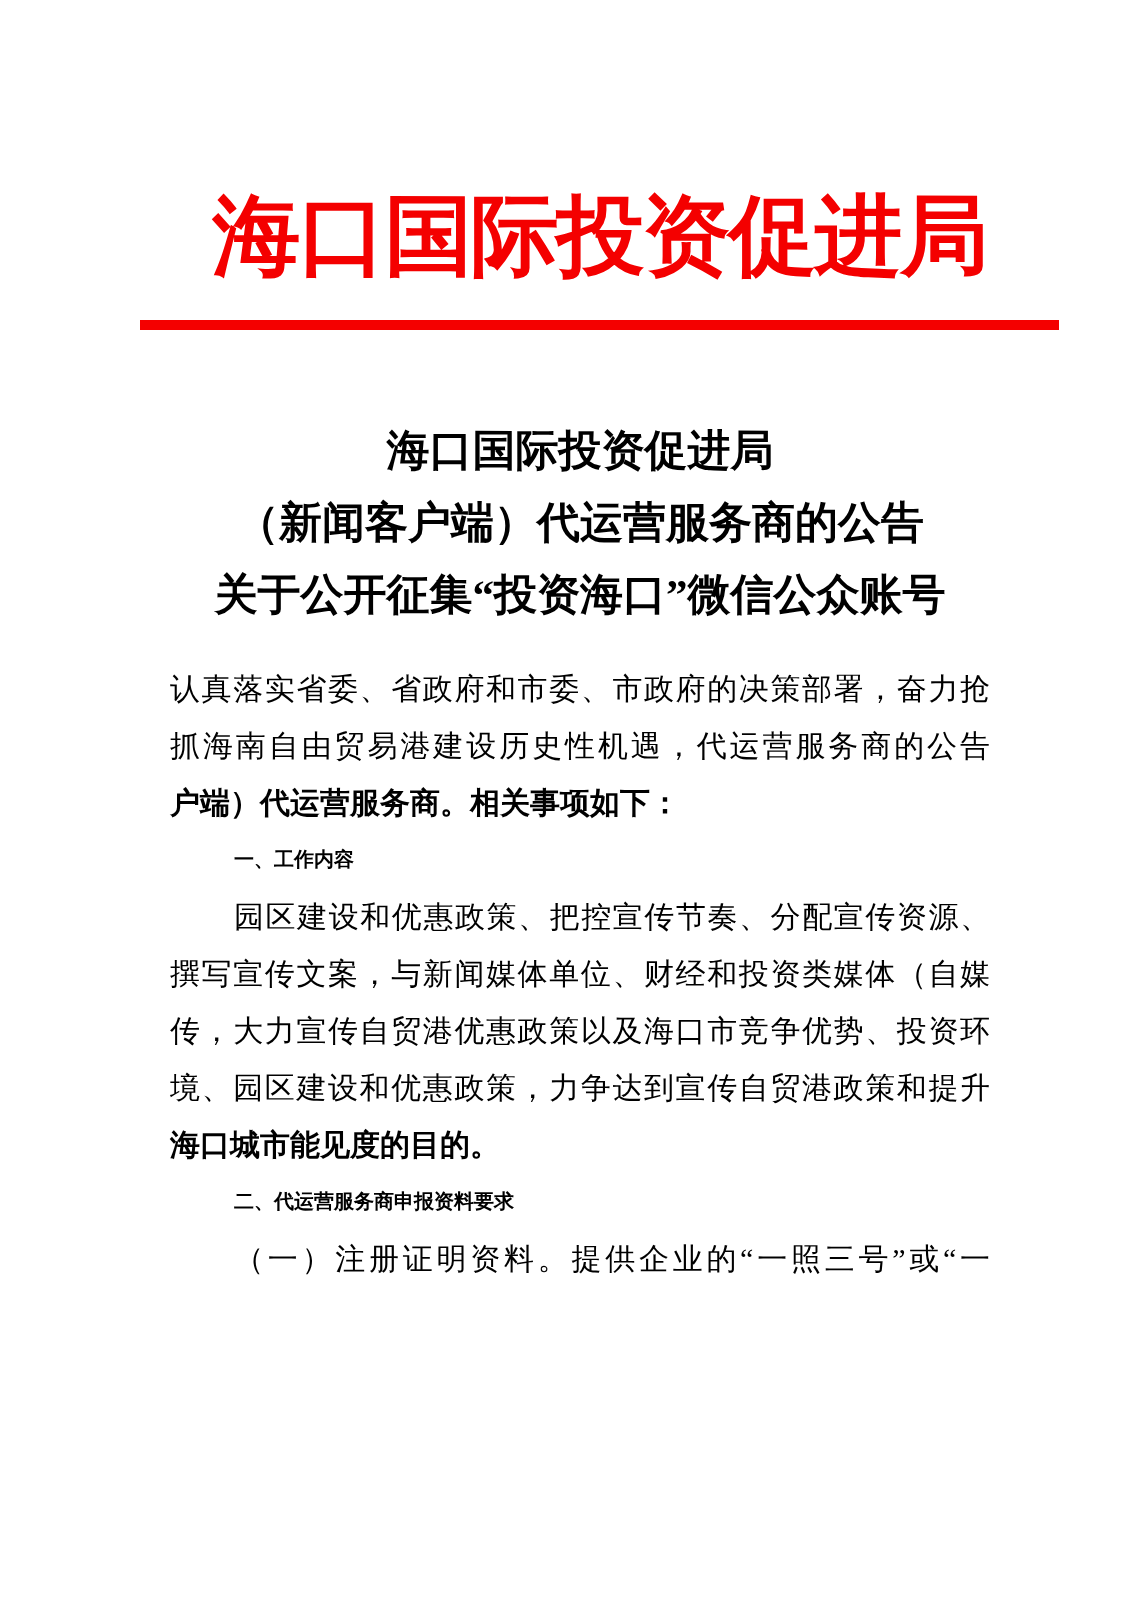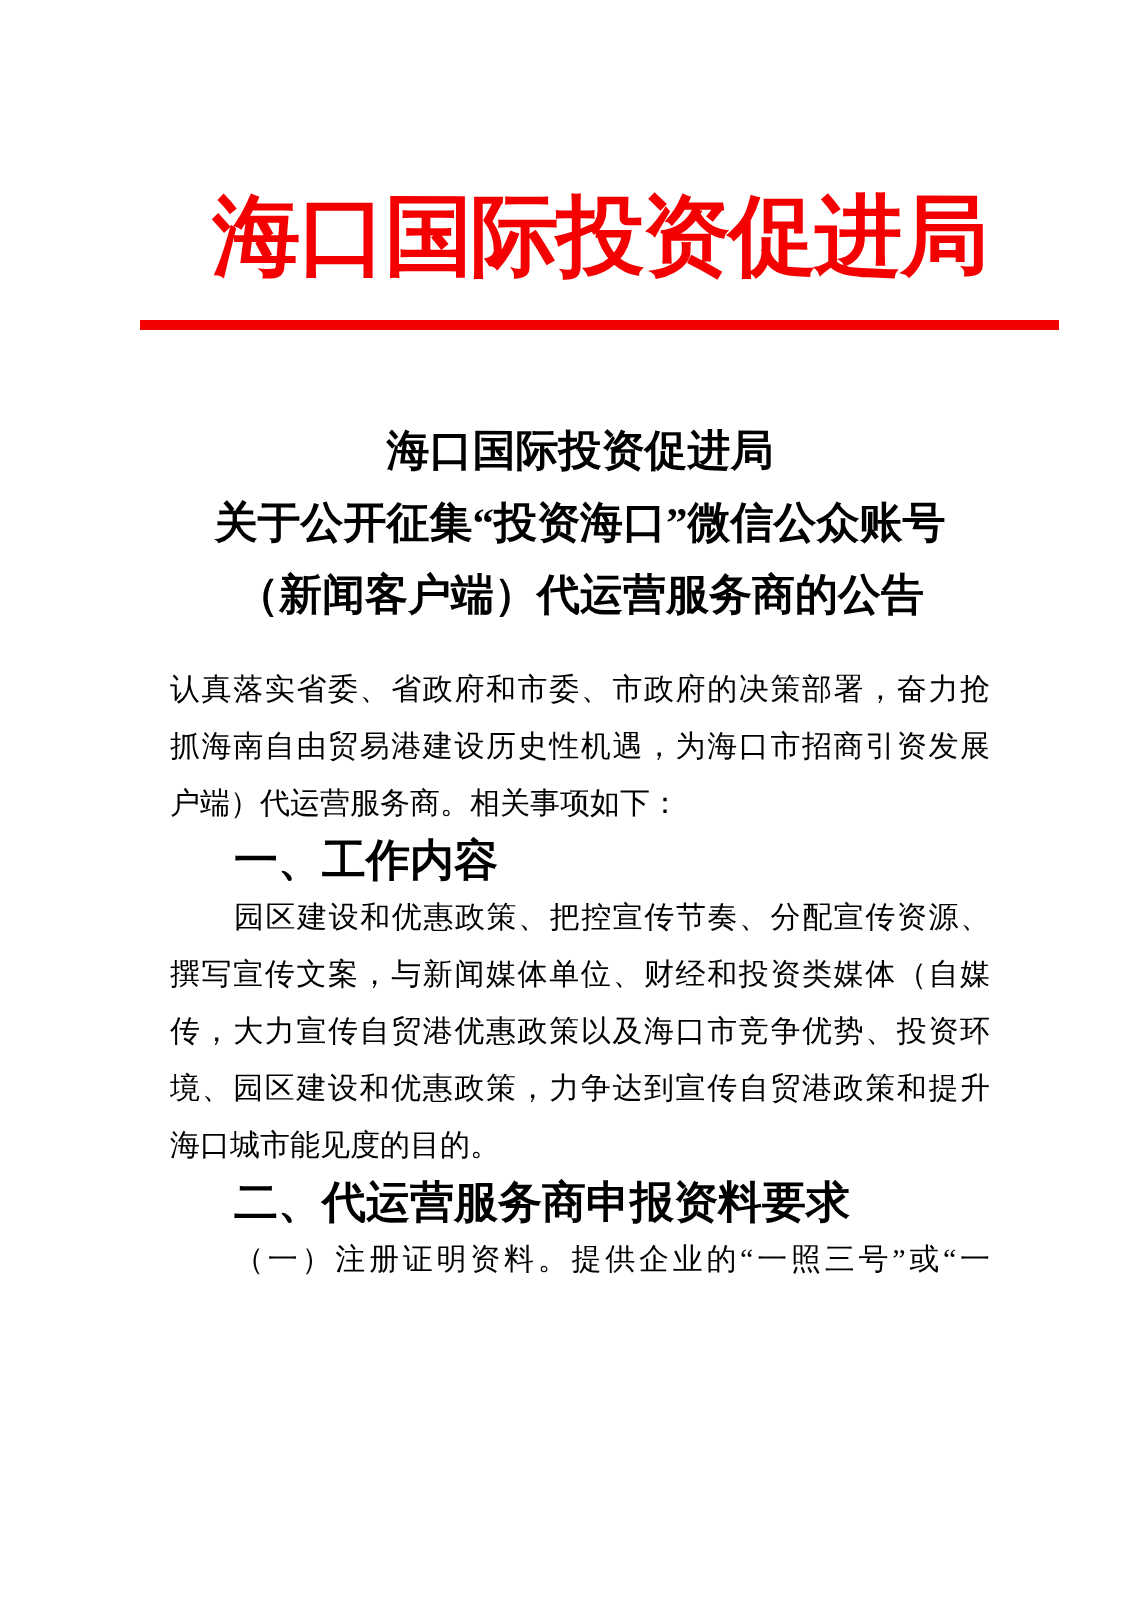--- a/index.html
+++ b/index.html
@@ -73,52 +73,53 @@
     line-height: 57px;
     font-size: 30px;
     font-family: "Liberation Serif", "DejaVu Serif", serif;
     text-align: justify;
     text-align-last: justify;
   }
   .line.indent { text-indent: 64px; }
   .line.para-end {
     text-align: center;
     text-align-last: left;
+    font-weight: bold;
   }
   .heading {
     height: 57px;
     line-height: 57px;
-    font-size: 44px;
+    font-size: 20px;
     text-indent: 64px;
     font-family: "Liberation Sans", "DejaVu Sans", sans-serif;
     font-weight: bold;
     text-align: left;
     text-align-last: left;
     color: var(--ink);
   }
 </style>
 </head>
 <body>
 
 <div class="page">
 
   <div class="letterhead">海口国际投资促进局</div>
 
   <div class="red-rule"></div>
 
   <div class="doc-title">
     <div class="t-line">海口国际投资促进局</div>
+    <div class="t-line">（新闻客户端）代运营服务商的公告</div>
     <div class="t-line">关于公开征集“投资海口”微信公众账号</div>
-    <div class="t-line">（新闻客户端）代运营服务商的公告</div>
   </div>
 
   <div class="body-text">
 
     <div class="line">认真落实省委、省政府和市委、市政府的决策部署，奋力抢</div>
-    <div class="line">抓海南自由贸易港建设历史性机遇，为海口市招商引资发展</div>
+    <div class="line">抓海南自由贸易港建设历史性机遇，代运营服务商的公告</div>
     <div class="line para-end">户端）代运营服务商。相关事项如下：</div>
 
     <div class="heading">一、工作内容</div>
 
     <div class="line indent">园区建设和优惠政策、把控宣传节奏、分配宣传资源、</div>
     <div class="line">撰写宣传文案，与新闻媒体单位、财经和投资类媒体（自媒</div>
     <div class="line">传，大力宣传自贸港优惠政策以及海口市竞争优势、投资环</div>
     <div class="line">境、园区建设和优惠政策，力争达到宣传自贸港政策和提升</div>
     <div class="line para-end">海口城市能见度的目的。</div>
 

